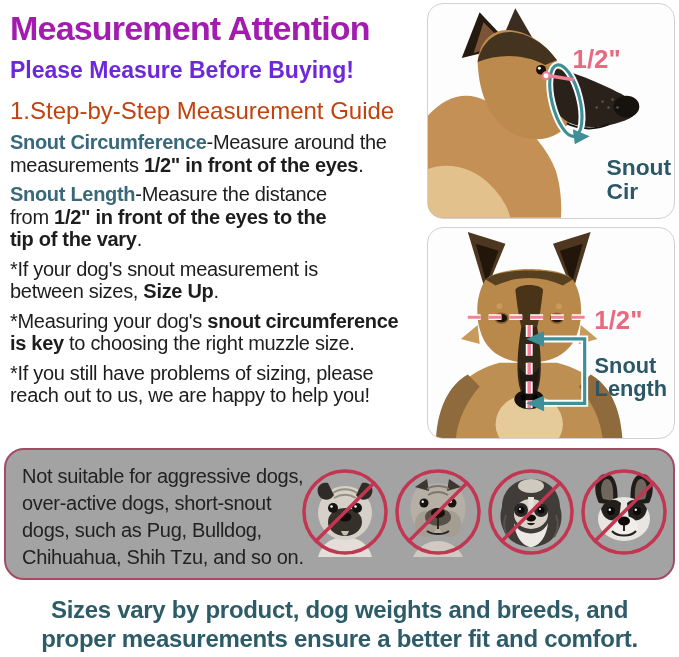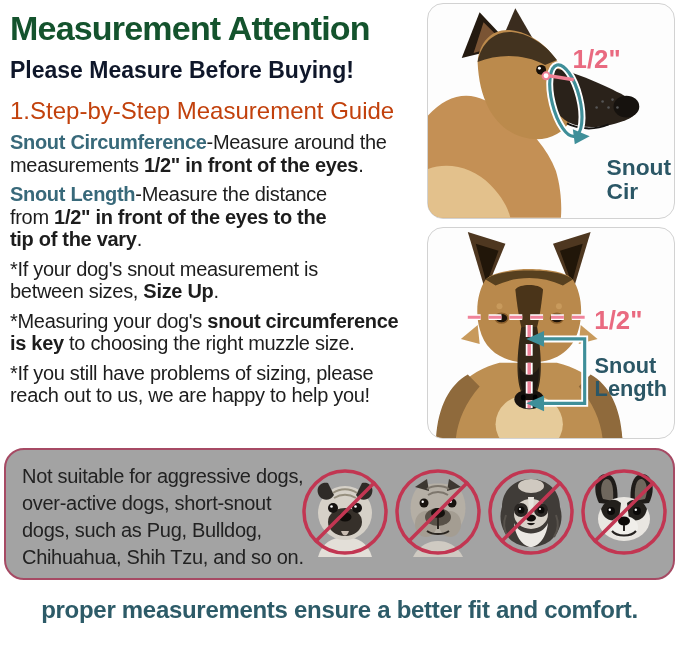--- a/index.html
+++ b/index.html
@@ -6,25 +6,25 @@
   body{
     width:679px;height:657px;background:#ffffff;
     font-family:"Liberation Sans",sans-serif;
     position:relative;overflow:hidden;
   }
   .canvas{position:absolute;inset:0;}
 
   
   .left-col{position:absolute;left:10px;top:8px;width:420px;}
   .title{
-    font-size:34px;font-weight:bold;color:#14532d;
+    font-size:34px;font-weight:bold;color:#a21caf;
     line-height:40px;letter-spacing:-0.8px;white-space:nowrap;
   }
   .subtitle{
-    font-size:23px;font-weight:bold;color:#0f172a;
+    font-size:23px;font-weight:bold;color:#6d28d9;
     line-height:26px;margin-top:9px;white-space:nowrap;
   }
   .section-heading{
     font-size:24px;font-weight:normal;color:#c2410c;
     line-height:25px;white-space:nowrap;
   }
   .sh1{margin-top:15px;}
   .sh2{margin-top:12px;}
   .para{
     font-size:20px;line-height:22.5px;color:#1d1d1d;
@@ -338,16 +338,17 @@
             <circle cx="45" cy="45" r="41" stroke="#c23652" stroke-width="3.5" fill="none"></circle>
             <line x1="15" y1="75" x2="75" y2="15" stroke="#c23652" stroke-width="3.5"></line>
           </g>
         </svg>
       </div>
 
     </div>
   </div>
 
   <div class="footer">
+    <div class="ln">Sizes vary by product, dog weights and breeds, and</div>
     <div class="ln">proper measurements ensure a better fit and comfort.</div>
   </div>
 
 </div>
 
 </body></html>

